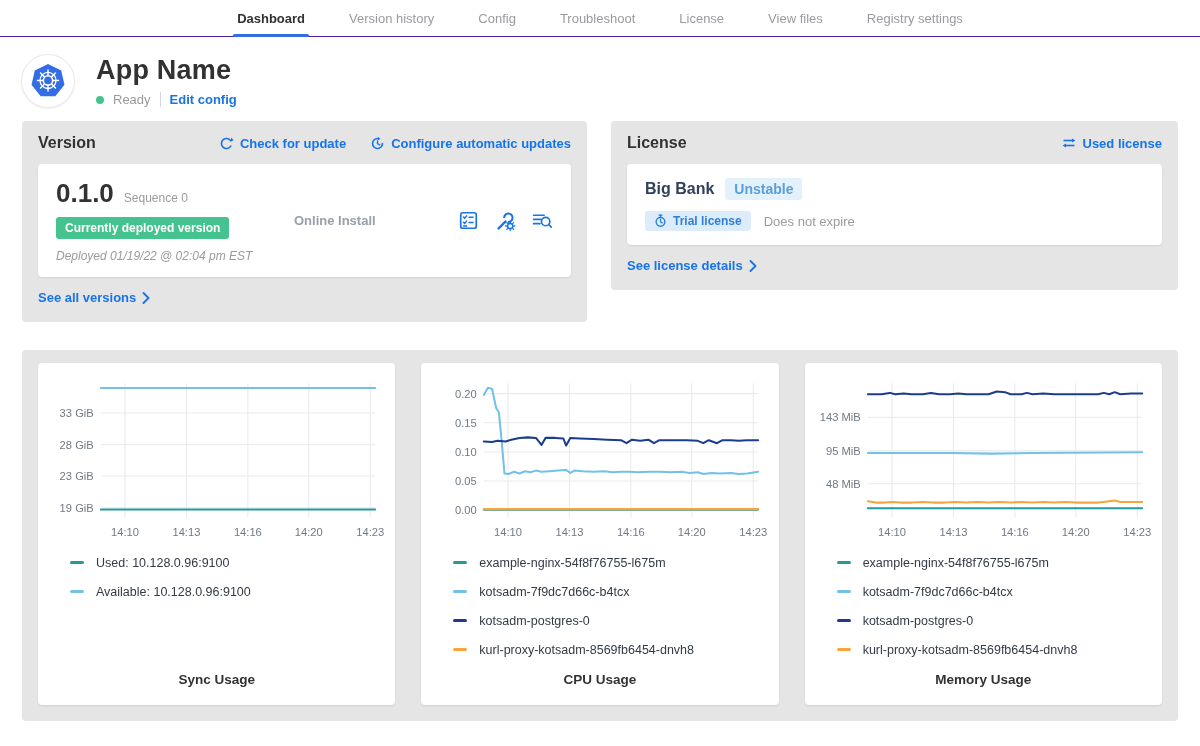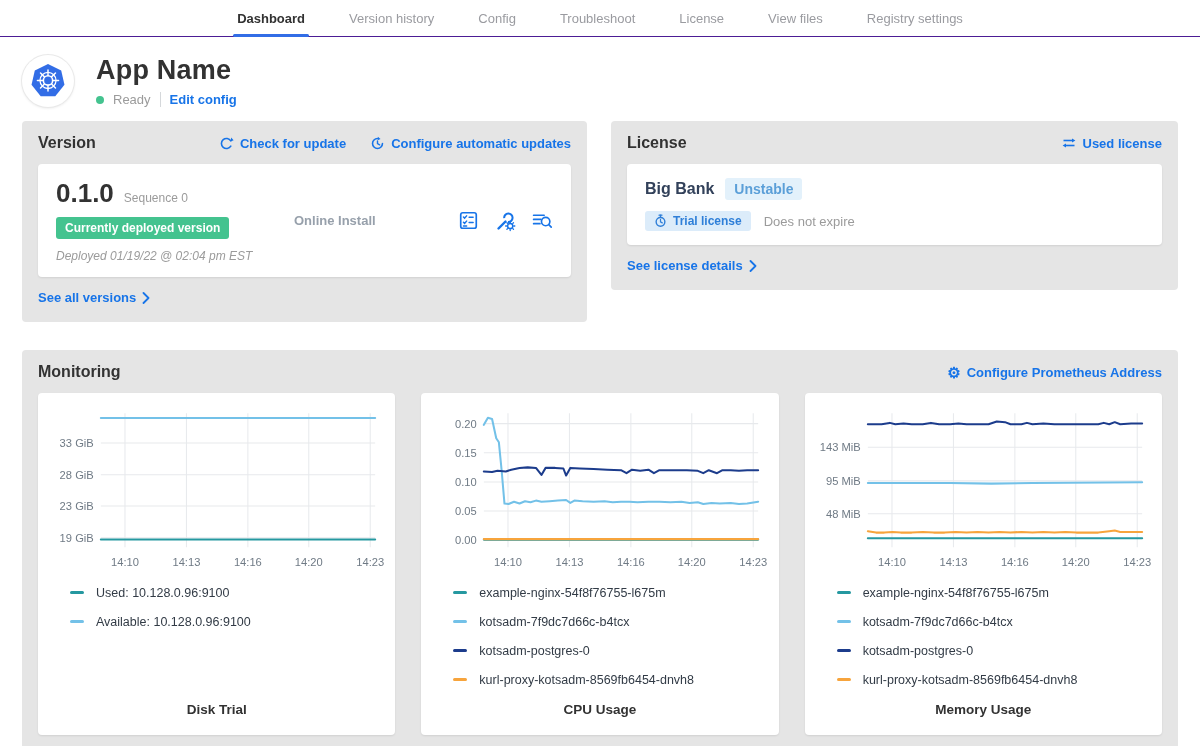--- a/index.html
+++ b/index.html
@@ -225,27 +225,20 @@
       <div class="link see-link">
         <span>See license details</span>
         <svg width="8" height="12" viewBox="0 0 8 12">
           <polyline points="1.5,1 6.5,6 1.5,11" fill="none" stroke="#1774e8" stroke-width="1.8" stroke-linecap="round" stroke-linejoin="round"></polyline>
         </svg>
       </div>
     </div>
   </div>
 
   <div class="section monitoring">
-    <div class="section-head">
-      <div class="section-title">Monitoring</div>
-      <span class="link">
-        <span class="gear-glyph">⚙</span>
-        <span>Configure Prometheus Address</span>
-      </span>
-    </div>
     <div class="charts">
         <div class="chart-card">
           <svg viewBox="0 0 332 168" class="chart-svg">
             <line x1="75.75999999999999" y1="8" x2="75.75999999999999" y2="140" stroke="#e7e9ec" stroke-width="1"></line>
             <text x="75.75999999999999" y="158" text-anchor="middle" class="tick">14:10</text>
             <line x1="136.24" y1="8" x2="136.24" y2="140" stroke="#e7e9ec" stroke-width="1"></line>
             <text x="136.24" y="158" text-anchor="middle" class="tick">14:13</text>
             <line x1="196.72" y1="8" x2="196.72" y2="140" stroke="#e7e9ec" stroke-width="1"></line>
             <text x="196.72" y="158" text-anchor="middle" class="tick">14:16</text>
             <line x1="256.65999999999997" y1="8" x2="256.65999999999997" y2="140" stroke="#e7e9ec" stroke-width="1"></line>
@@ -266,21 +259,21 @@
           <div class="legend">
             <div class="legend-item">
               <span class="swatch" style="background: rgb(37, 152, 160);"></span>
               <span class="legend-label">Used: 10.128.0.96:9100</span>
             </div>
             <div class="legend-item">
               <span class="swatch" style="background: rgb(115, 193, 232);"></span>
               <span class="legend-label">Available: 10.128.0.96:9100</span>
             </div>
           </div>
-          <div class="chart-title">Disk Trial</div>
+          <div class="chart-title">Sync Usage</div>
         </div>
         <div class="chart-card">
           <svg viewBox="0 0 332 168" class="chart-svg">
             <line x1="75.75999999999999" y1="8" x2="75.75999999999999" y2="140" stroke="#e7e9ec" stroke-width="1"></line>
             <text x="75.75999999999999" y="158" text-anchor="middle" class="tick">14:10</text>
             <line x1="136.24" y1="8" x2="136.24" y2="140" stroke="#e7e9ec" stroke-width="1"></line>
             <text x="136.24" y="158" text-anchor="middle" class="tick">14:13</text>
             <line x1="196.72" y1="8" x2="196.72" y2="140" stroke="#e7e9ec" stroke-width="1"></line>
             <text x="196.72" y="158" text-anchor="middle" class="tick">14:16</text>
             <line x1="256.65999999999997" y1="8" x2="256.65999999999997" y2="140" stroke="#e7e9ec" stroke-width="1"></line>

